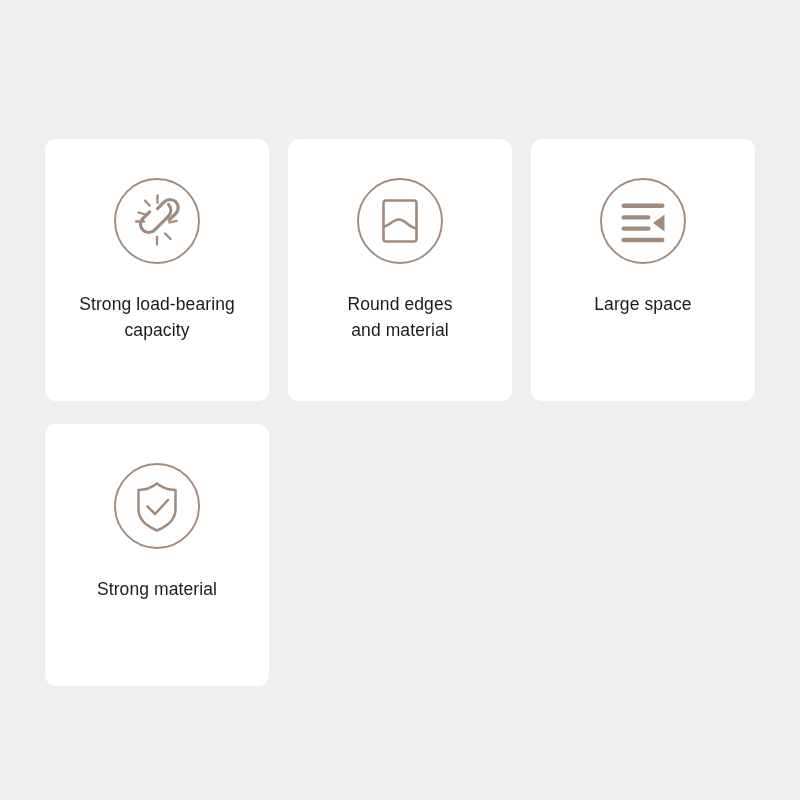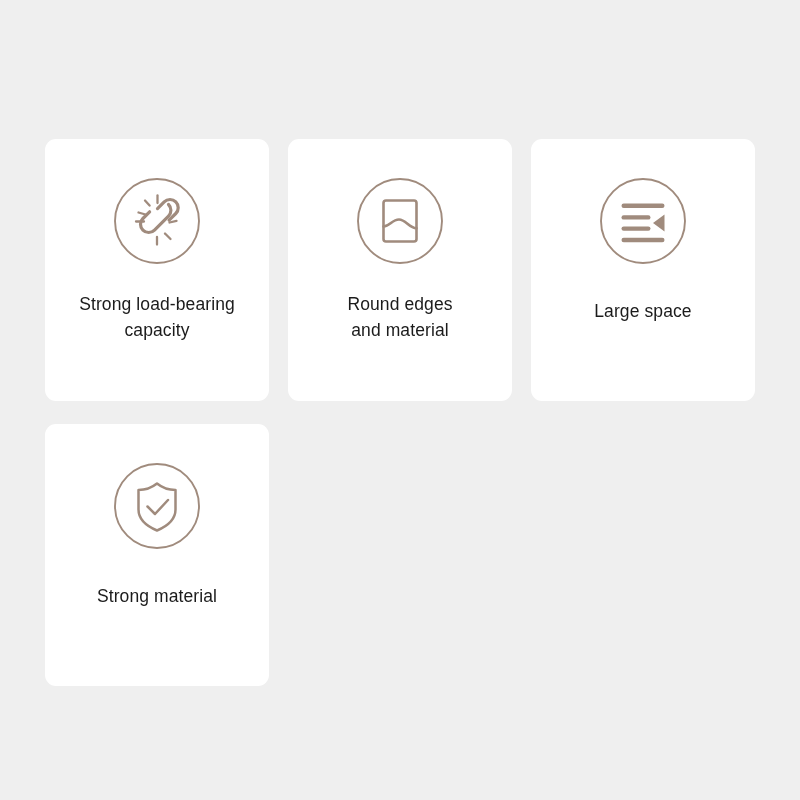--- a/index.html
+++ b/index.html
@@ -52,21 +52,21 @@
     line-height: 26px;
     color: #1b1b1b;
     letter-spacing: 0.1px;
     white-space: pre-line;
     padding: 0 8px;
     box-sizing: border-box;
   }
 
   
   .feature-card.single-line .feature-label {
-    margin-top: 31px;
+    margin-top: 24px;
   }
 </style>
 </head>
 <body>
 
 <div id="feature-grid">
 
   <div class="feature-card">
     <svg class="icon-circle" viewBox="0 0 92 92">
       <circle cx="46" cy="46" r="42" fill="none" stroke="#a08b7d" stroke-width="1.9"></circle>

